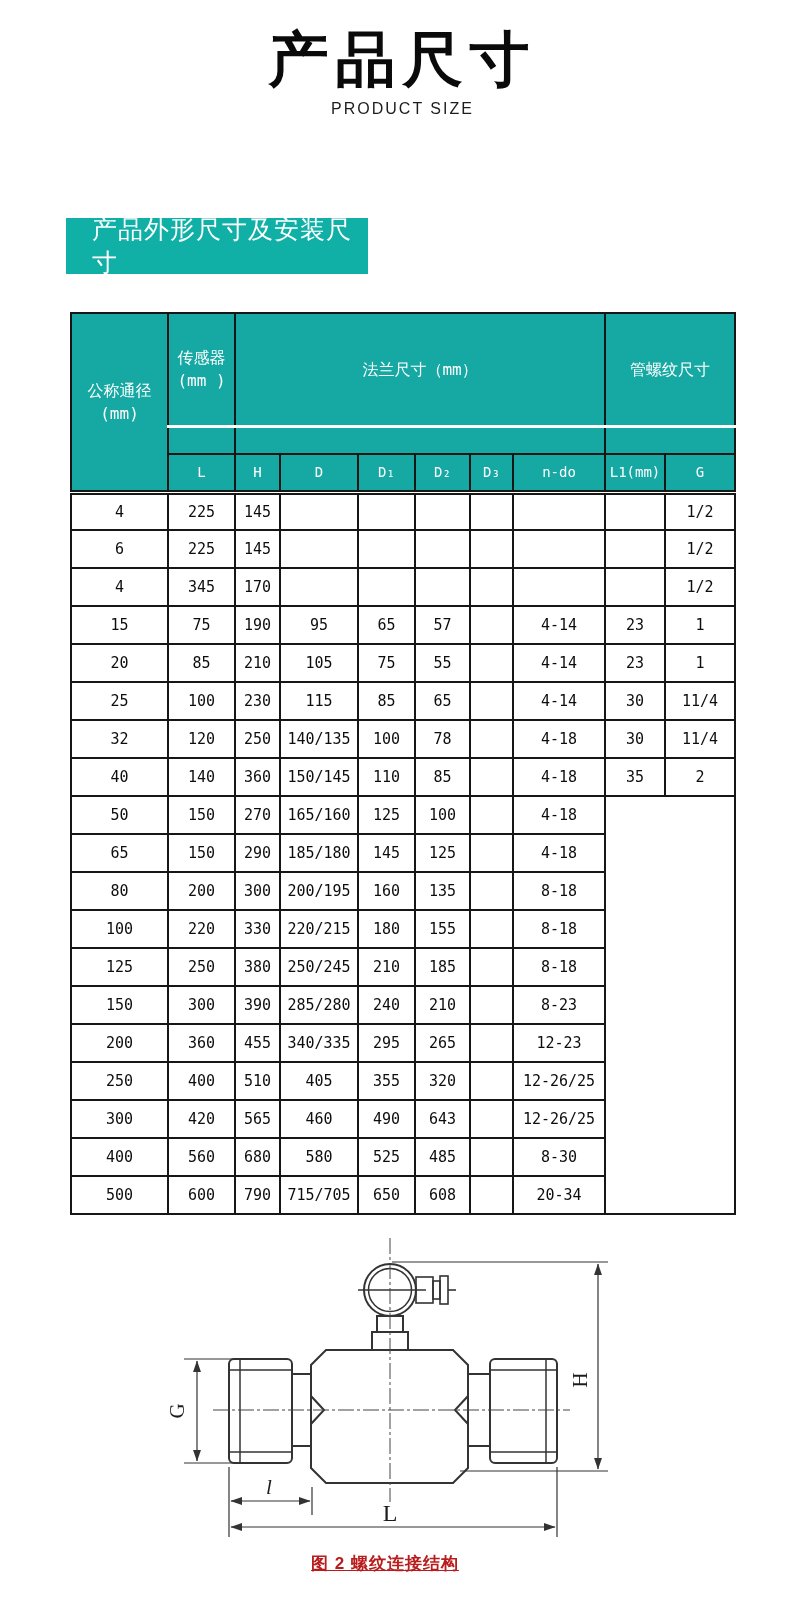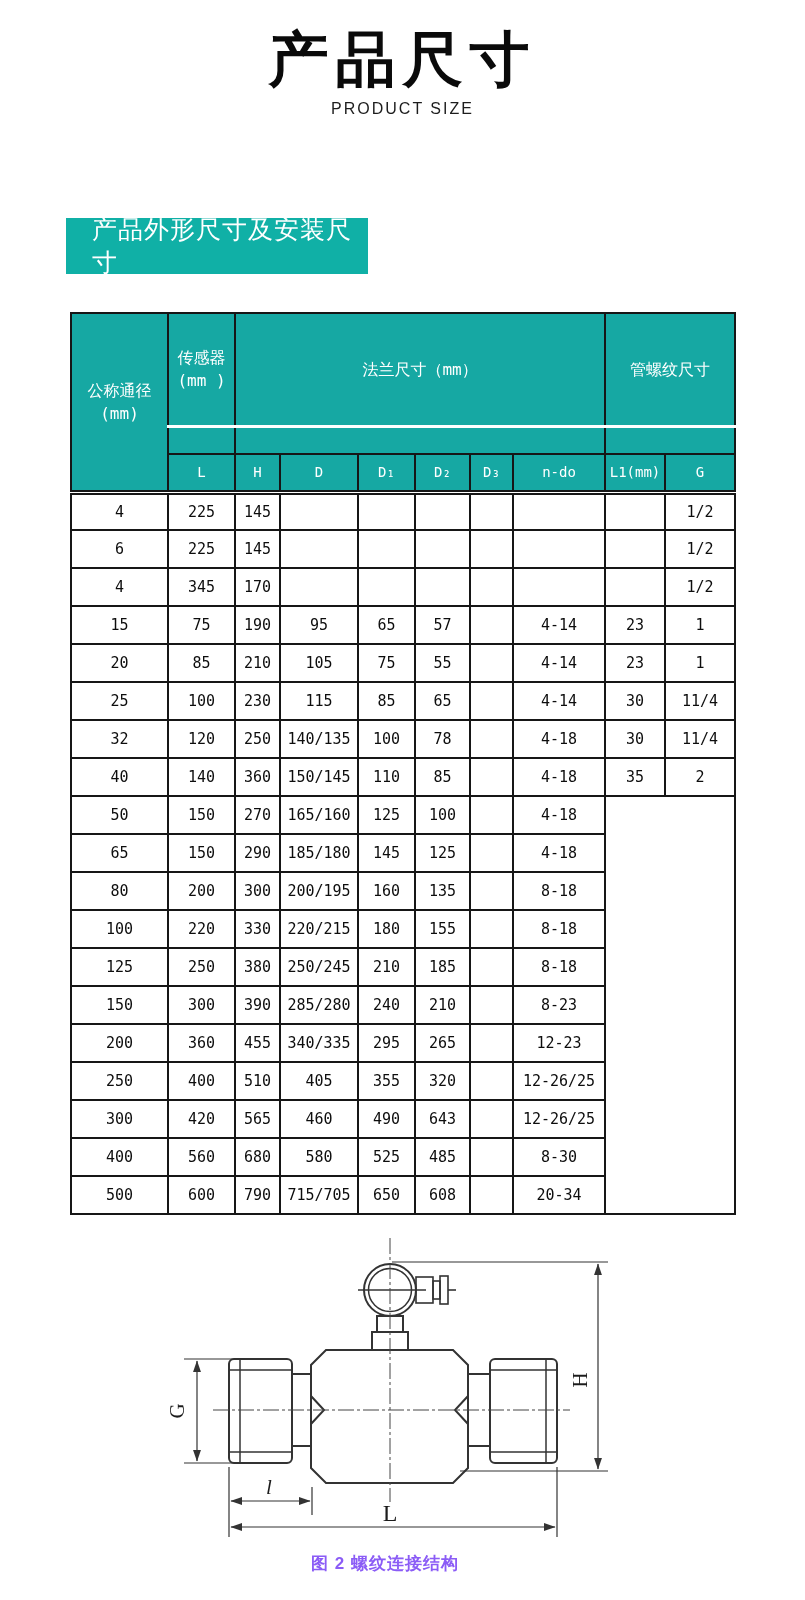--- a/index.html
+++ b/index.html
@@ -31,21 +31,21 @@
   tr.band-sub{height:38px;}
   tr.band-sub th{font-size:14px;word-break:break-all;line-height:1.15;}
   table.dims tbody tr{height:38px;}
   table.dims tbody td{font-size:15px;color:#0d0d0d;}
   table.dims tbody tr:first-child td{border-top:5px double #161616;}
   td.merged-blank{background:#fff;}
 
   
   .diagram{position:absolute;top:1230px;left:150px;width:470px;height:320px;}
   .caption{position:absolute;top:1552px;left:150px;width:470px;text-align:center;
-           font-size:17px;font-weight:bold;color:#8b5cf6;letter-spacing:1px;}
+           font-size:17px;font-weight:bold;color:#b91c1c;letter-spacing:1px;text-decoration:underline;}
 </style>
 </head>
 <body>
 
 <div class="page">
 
   <div class="title">产品尺寸</div>
   <div class="subtitle">PRODUCT SIZE</div>
   <div class="banner">产品外形尺寸及安装尺寸</div>
 

